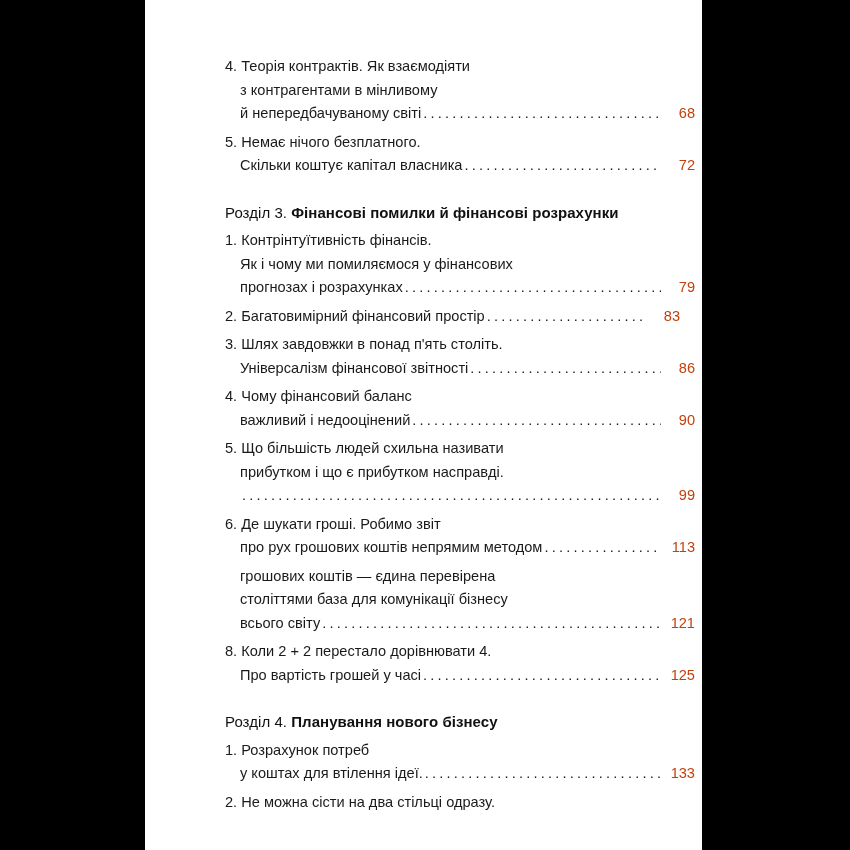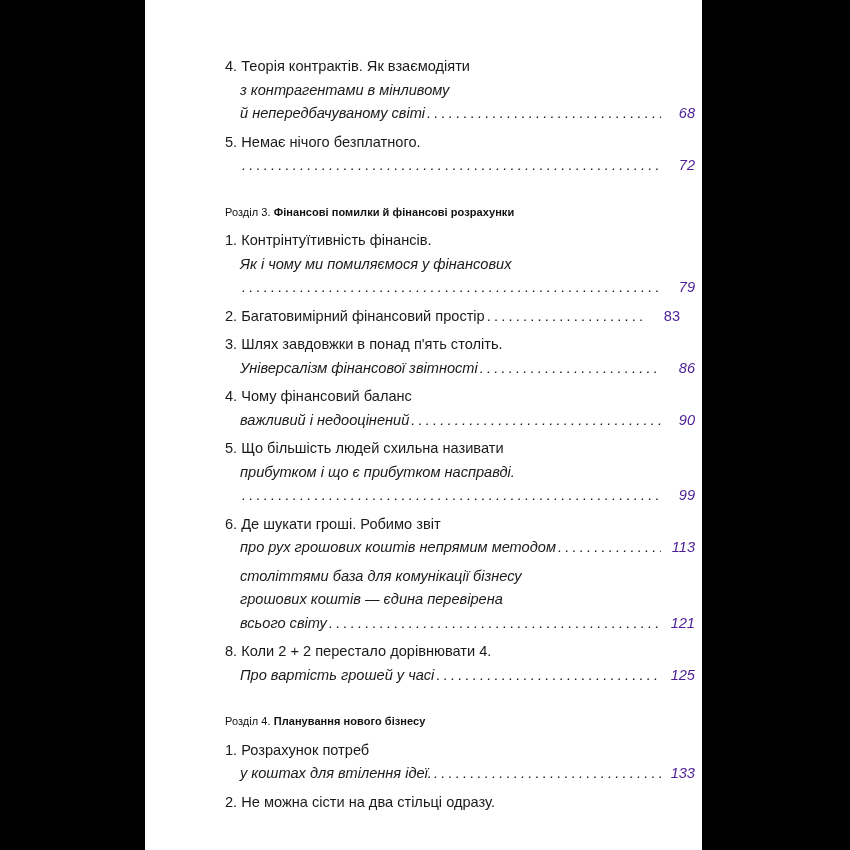--- a/index.html
+++ b/index.html
@@ -28,21 +28,21 @@
 
   #toc {
     position: absolute;
     left: 80px;
     top: 55px;
     width: 455px;
   }
 
   
   .chapter {
-    font-size: 11px;
+    font-size: 15px;
     line-height: 23.5px;
     color: #111111;
     letter-spacing: 0.05px;
   }
   .chapter .ch-label {
     font-weight: 400;
   }
   .chapter .ch-title {
     font-weight: 700;
   }
@@ -58,21 +58,20 @@
   }
   .entry:first-child { margin-top: 0; }
 
   .entry .ln {
     display: block;
     white-space: nowrap;
   }
   
   .entry .ln.cont {
     padding-left: 15px;
-    font-style: italic;
   }
 
   
   .entry .ln.last {
     display: flex;
     align-items: baseline;
     white-space: nowrap;
     width: 100%;
   }
   .entry .ln.last .txt {
@@ -86,49 +85,51 @@
     font-size: 14.6px;
     letter-spacing: 3.2px;
     color: #1a1a1a;
     white-space: nowrap;
     min-width: 10px;
   }
   .entry .ln.last .pageno {
     flex: 0 0 auto;
     width: 30px;
     text-align: right;
-    color: #4c1d95;
+    color: #c2410c;
   }
 </style>
 </head>
 <body>
 
 <div id="page">
   <div id="toc">
       <div class="entry">
         <div class="ln">4. Теорія контрактів. Як взаємодіяти</div>
         <div class="ln cont">з контрагентами в мінливому</div>
         <div class="ln cont last">
           <span class="txt">й непередбачуваному світі</span>
           <span class="leader">.....................................................................</span>
           <span class="pageno">68</span>
         </div>
       </div>
       <div class="entry">
         <div class="ln">5. Немає нічого безплатного.</div>
         <div class="ln cont last">
+          <span class="txt">Скільки коштує капітал власника</span>
           <span class="leader">.....................................................................</span>
           <span class="pageno">72</span>
         </div>
       </div>
       <div class="chapter chapter-gap-before chapter-gap-after"><span class="ch-label">Розділ 3. </span><span class="ch-title">Фінансові помилки й фінансові розрахунки</span></div>
       <div class="entry">
         <div class="ln">1. Контрінтуїтивність фінансів.</div>
         <div class="ln cont">Як і чому ми помиляємося у фінансових</div>
         <div class="ln cont last">
+          <span class="txt">прогнозах і розрахунках</span>
           <span class="leader">.....................................................................</span>
           <span class="pageno">79</span>
         </div>
       </div>
       <div class="entry">
         <div class="ln last">
           <span class="txt">2. Багатовимірний фінансовий простір</span>
           <span class="leader">.....................................................................</span>
           <span class="pageno">83</span>
         </div>
@@ -159,22 +160,22 @@
       </div>
       <div class="entry">
         <div class="ln">6. Де шукати гроші. Робимо звіт</div>
         <div class="ln cont last">
           <span class="txt">про рух грошових коштів непрямим методом</span>
           <span class="leader">.....................................................................</span>
           <span class="pageno">113</span>
         </div>
       </div>
       <div class="entry">
+        <div class="ln cont">грошових коштів — єдина перевірена</div>
         <div class="ln cont">століттями база для комунікації бізнесу</div>
-        <div class="ln cont">грошових коштів — єдина перевірена</div>
         <div class="ln cont last">
           <span class="txt">всього світу</span>
           <span class="leader">.....................................................................</span>
           <span class="pageno">121</span>
         </div>
       </div>
       <div class="entry">
         <div class="ln">8. Коли 2 + 2 перестало дорівнювати 4.</div>
         <div class="ln cont last">
           <span class="txt">Про вартість грошей у часі</span>

